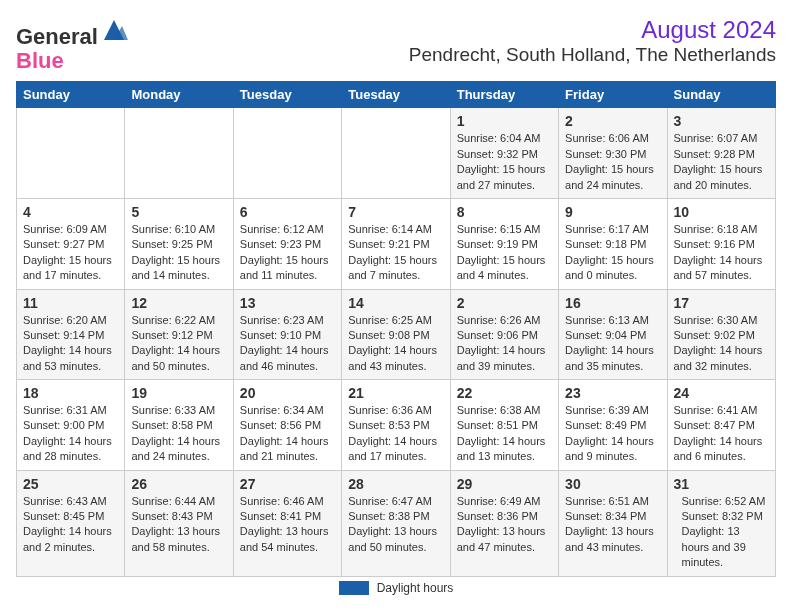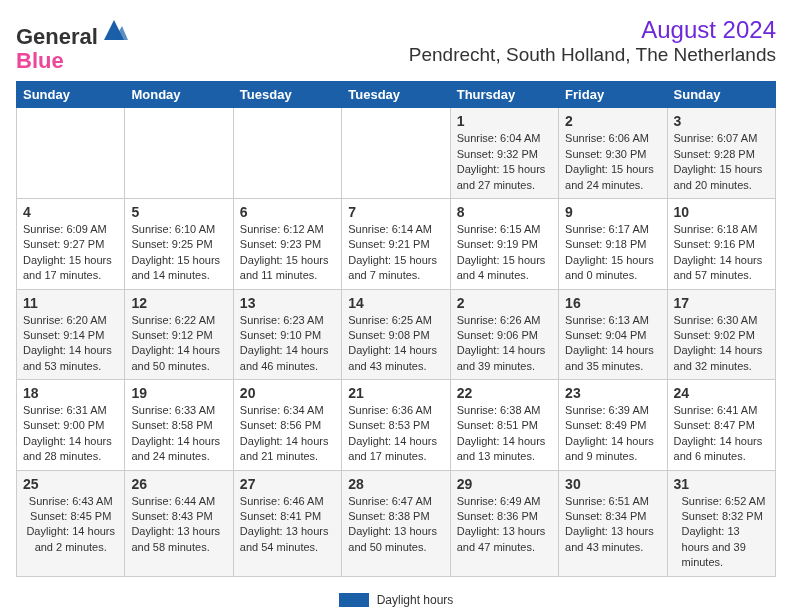--- a/index.html
+++ b/index.html
@@ -83,21 +83,21 @@
       color: #333;
     }
     .empty-cell {
       background: #fff !important;
     }
     
     .legend {
       display: flex;
       align-items: flex-start;
       justify-content: center;
-      margin-top: 16px;
+      margin-top: 4px;
       gap: 8px;
     }
     .legend-box {
       width: 30px;
       height: 14px;
       background: #1a5fa8;
       display: inline-block;
     }
     .legend-text {
       font-size: 12px;
@@ -292,21 +292,21 @@
         <td>
           <span class="day-num">24</span>
           <div class="day-info" style="white-space: pre-line;">Sunrise: 6:41 AM
 Sunset: 8:47 PM
 Daylight: 14 hours and 6 minutes.</div>
         </td>
       </tr>
       <tr>
         <td>
           <span class="day-num">25</span>
-          <div class="day-info" style="white-space: pre-line; text-align: center;">Sunrise: 6:43 AM
+          <div class="day-info" style="white-space: pre-line;">Sunrise: 6:43 AM
 Sunset: 8:45 PM
 Daylight: 14 hours and 2 minutes.</div>
         </td>
         <td>
           <span class="day-num">26</span>
           <div class="day-info" style="white-space: pre-line;">Sunrise: 6:44 AM
 Sunset: 8:43 PM
 Daylight: 13 hours and 58 minutes.</div>
         </td>
         <td>

